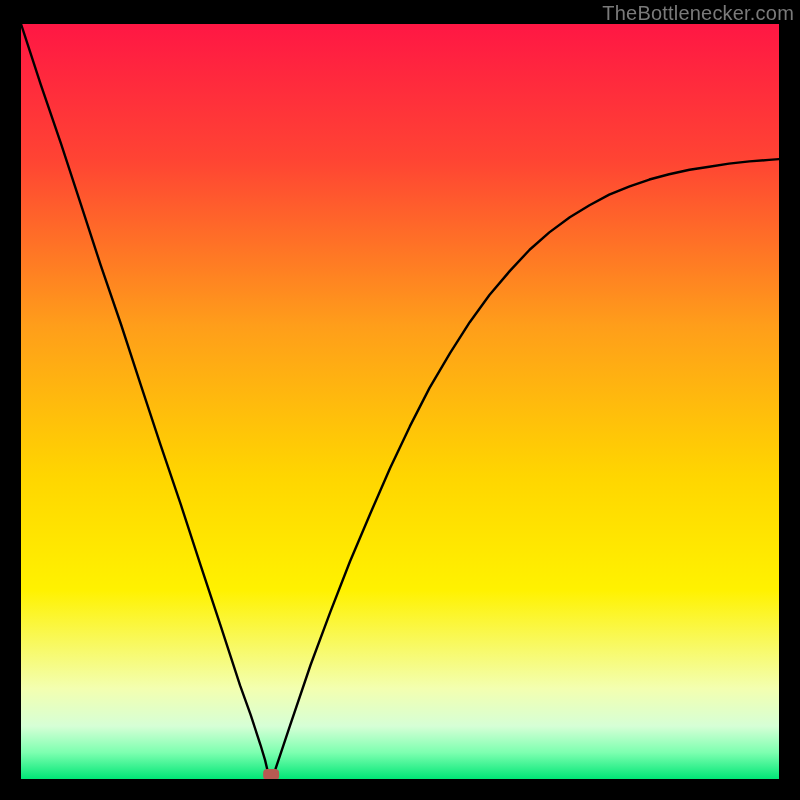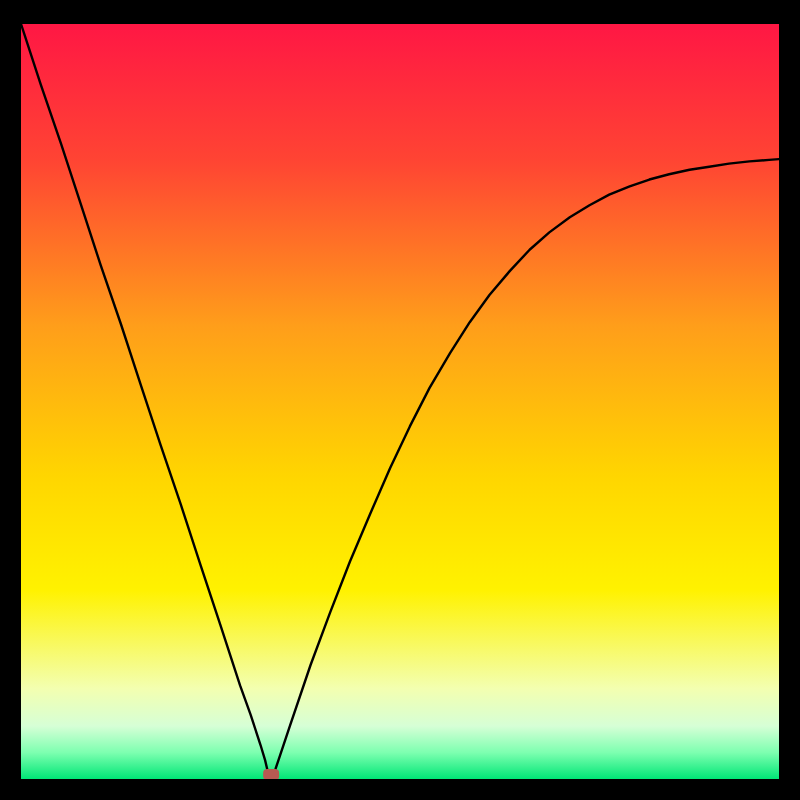--- a/index.html
+++ b/index.html
@@ -36,20 +36,21 @@
     z-index: 1;
   }
   .plot svg {
     display: block;
   }
 </style>
 </head>
 <body>
 
 <div class="frame">
+  <div class="watermark">TheBottlenecker.com</div>
 
   <div class="plot">
     <svg id="chart-svg" width="758" height="755" viewBox="0 0 758 755" preserveAspectRatio="none">
       <defs>
         <linearGradient id="bg-grad" x1="0" y1="0" x2="0" y2="1">
             <stop offset="0.0%" stop-color="#ff1744"></stop>
             <stop offset="18.0%" stop-color="#ff4433"></stop>
             <stop offset="40.0%" stop-color="#ff9e1a"></stop>
             <stop offset="60.0%" stop-color="#ffd600"></stop>
             <stop offset="75.0%" stop-color="#fff200"></stop>

